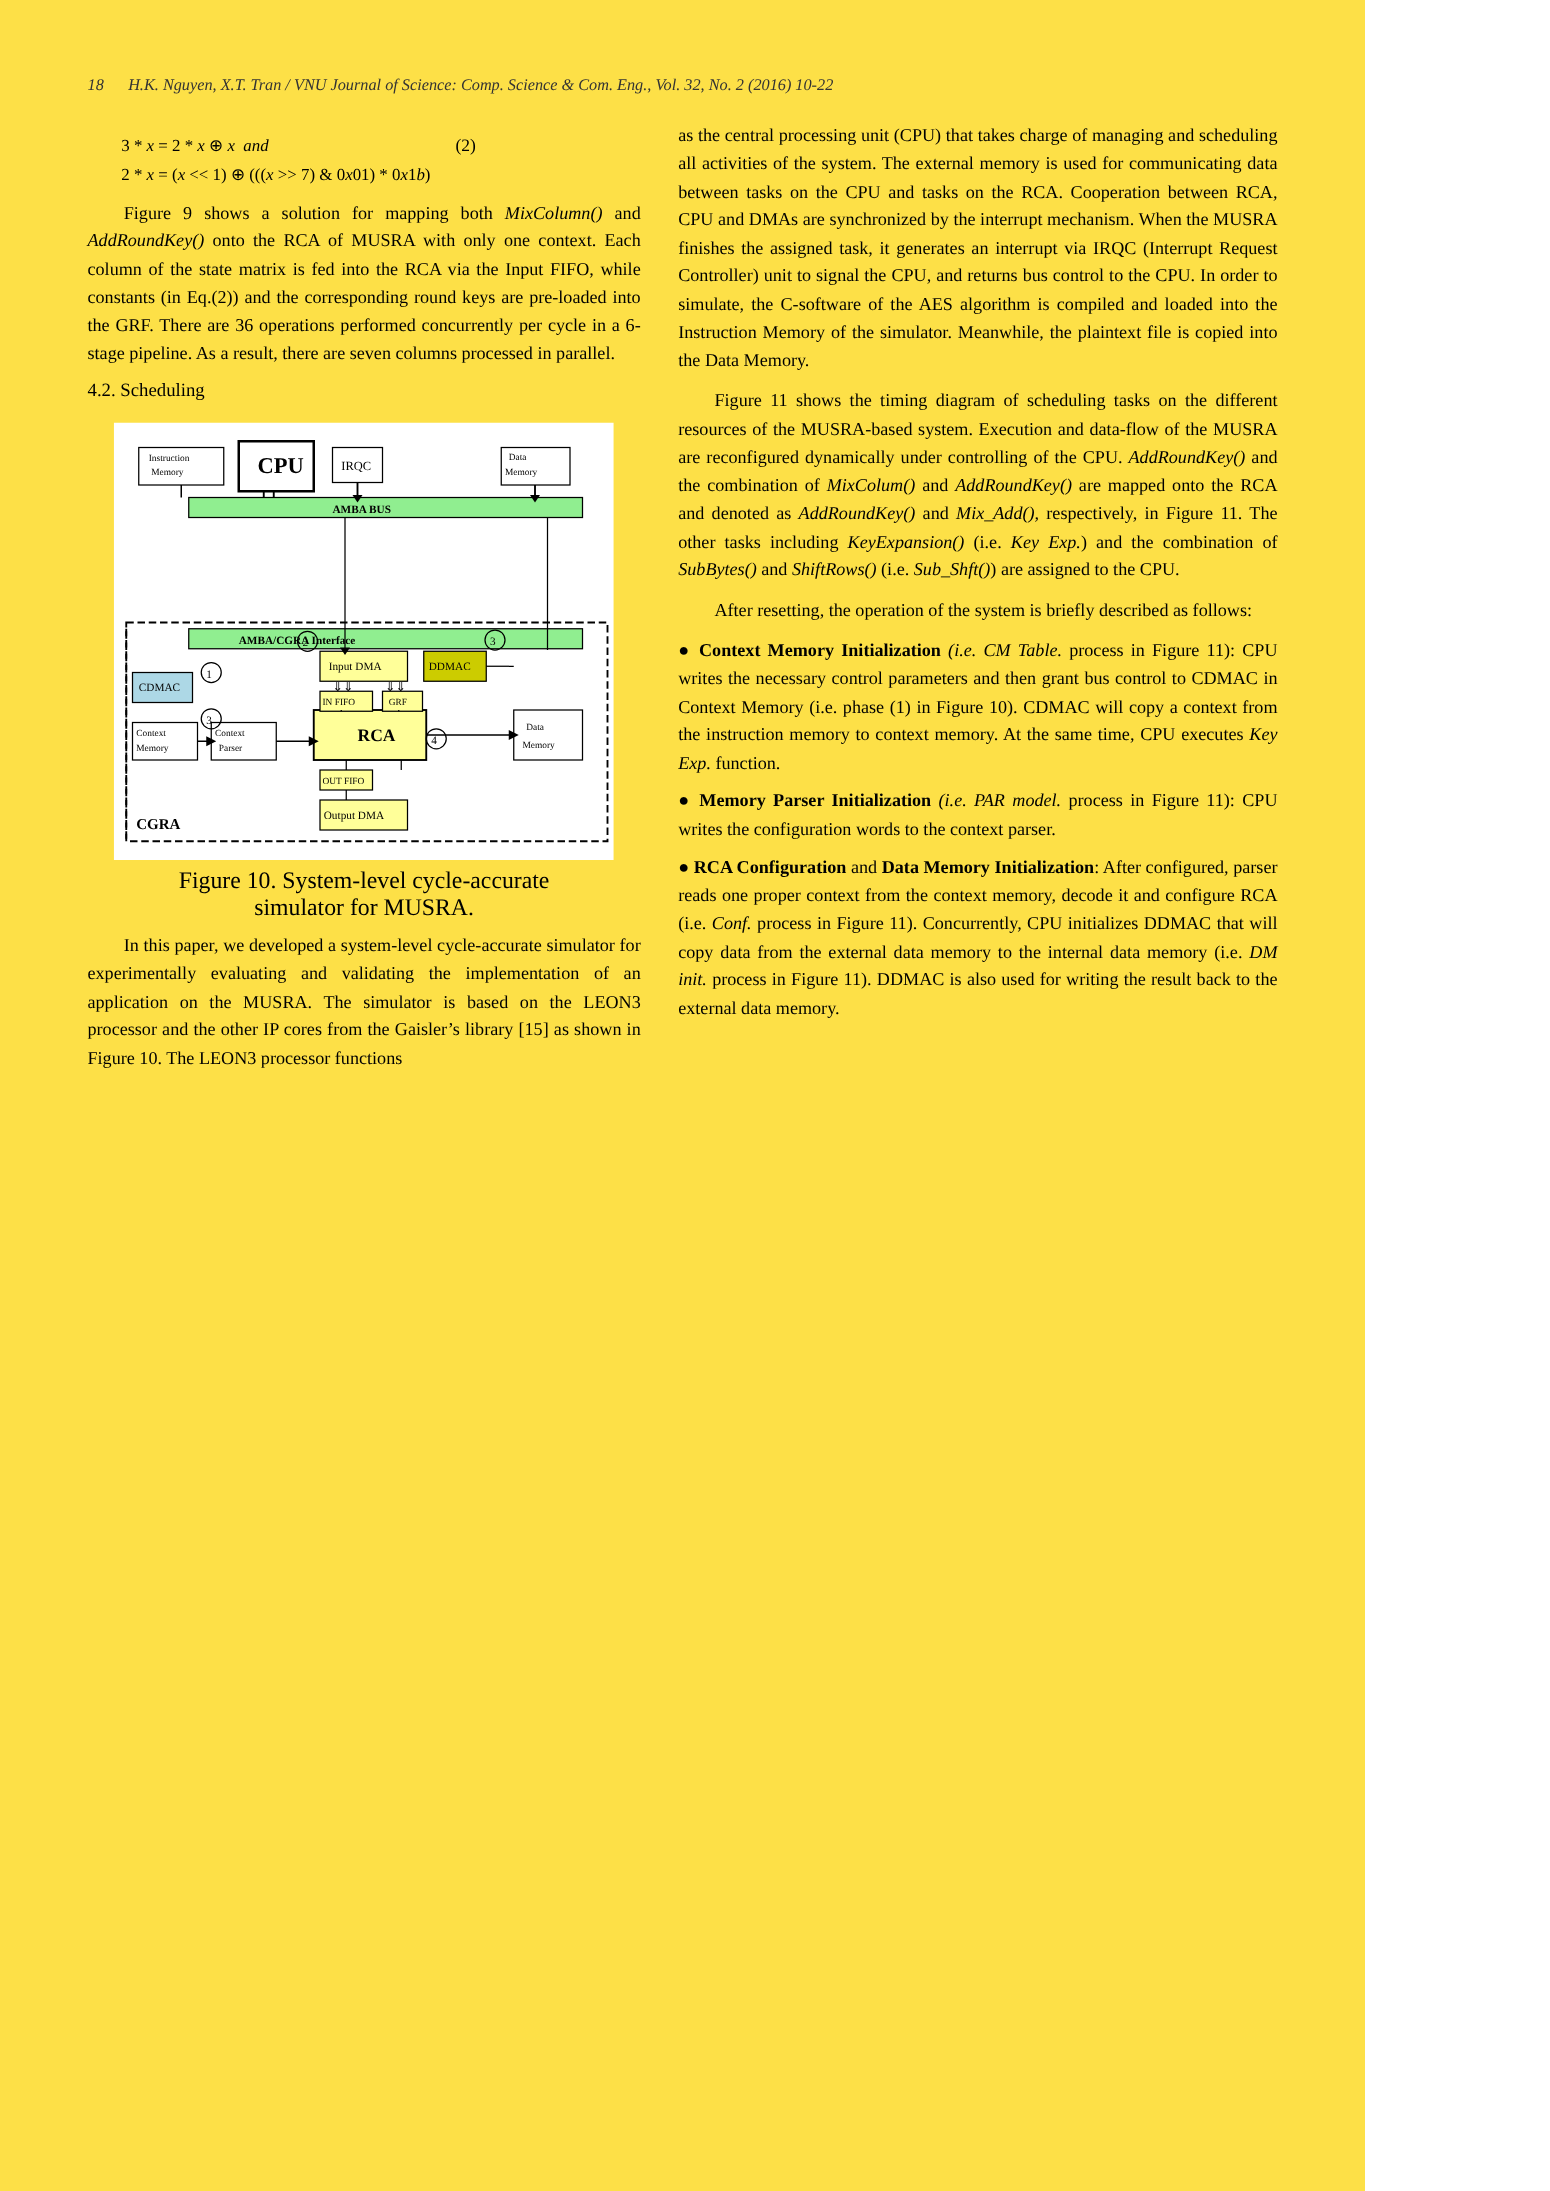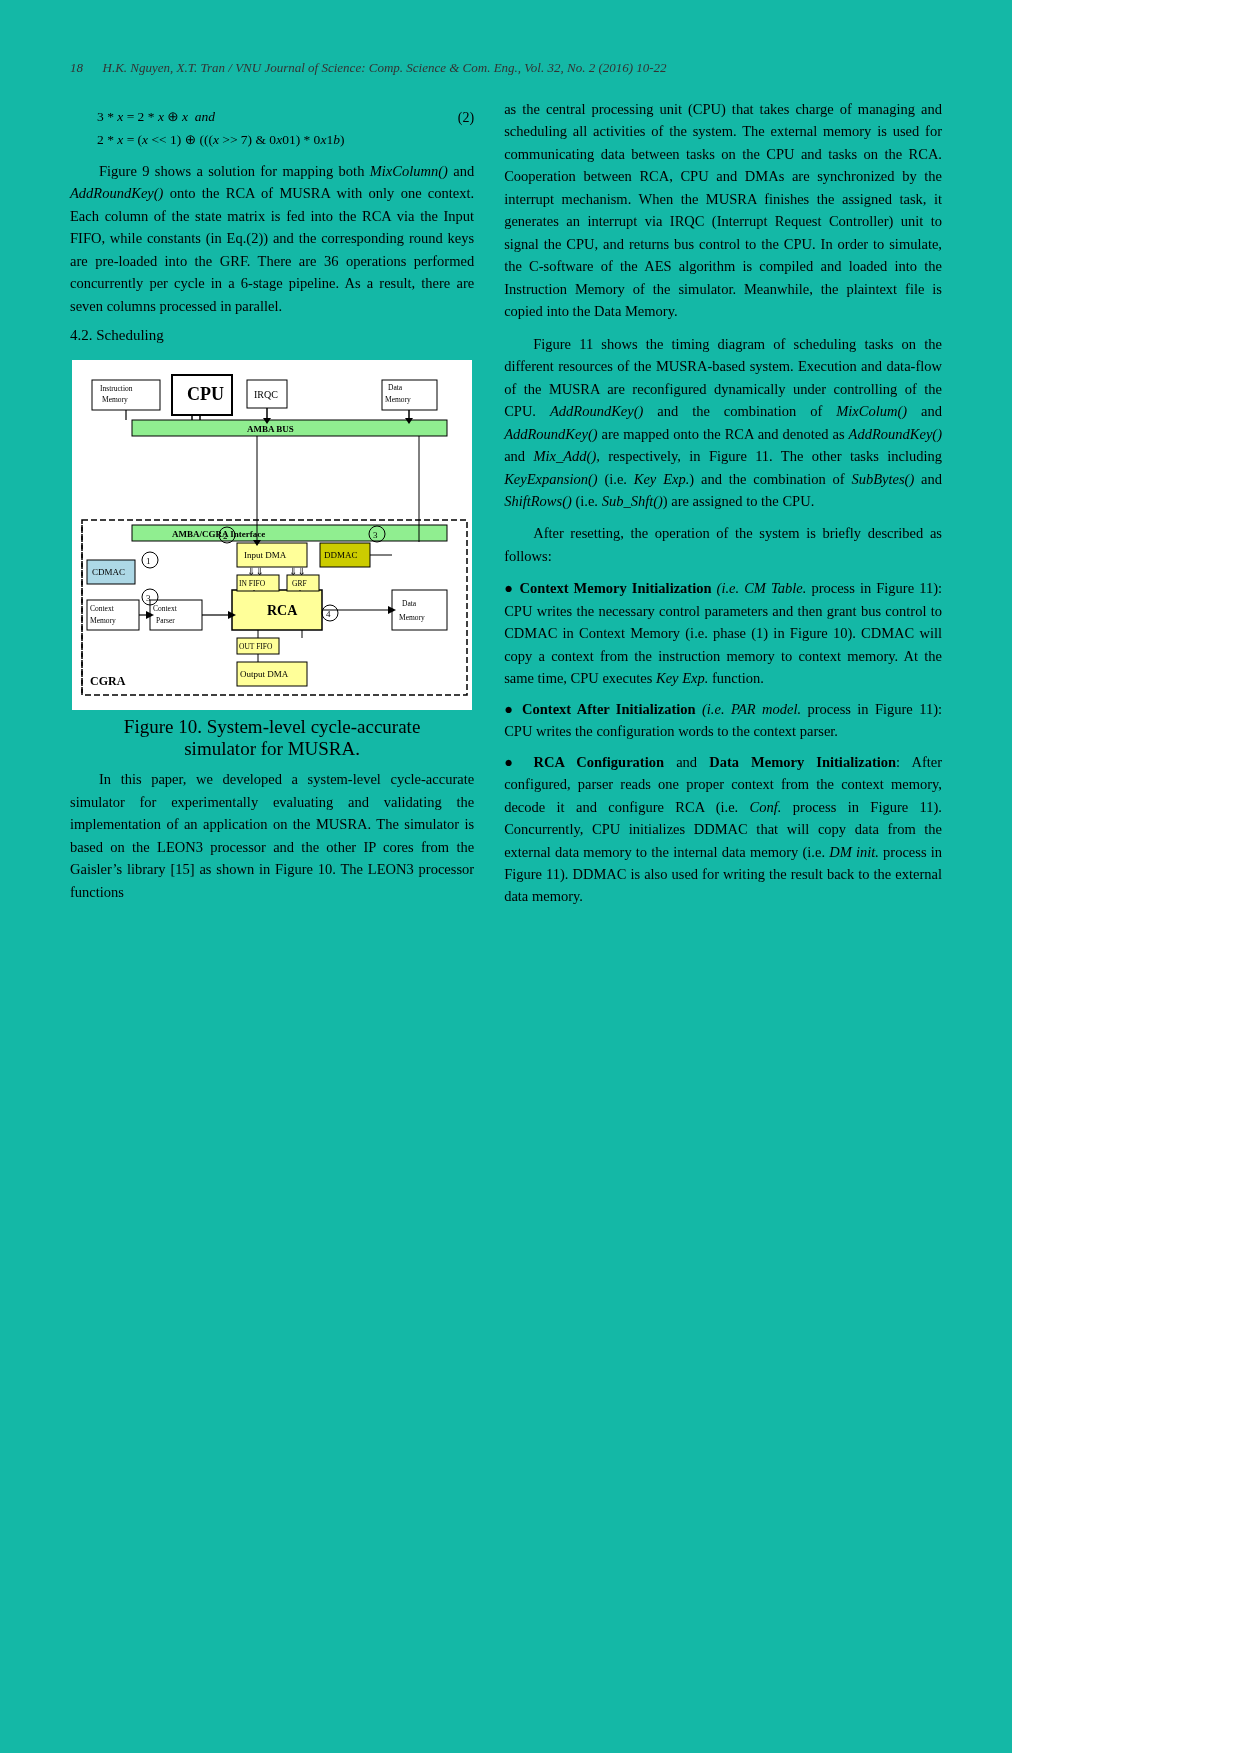--- a/index.html
+++ b/index.html
@@ -5,24 +5,24 @@
     * { box-sizing: border-box; margin: 0; padding: 0; }
     body {
       background: #fff;
       font-family: "Times New Roman", Times, serif;
       font-size: 14.5px;
       color: #000;
       width: 1240px;
       min-height: 1753px;
     }
     .page {
-      width: 1012px;
+      width: 1092px;
       min-height: 1753px;
       padding: 60px 70px 60px 70px;
-      background: #14b8a6;
+      background: #fde047;
     }
     .header-line {
       font-size: 13px;
       color: #333;
       border-bottom: none;
       margin-bottom: 22px;
       font-style: italic;
     }
     .two-col {
       display: flex;
@@ -47,21 +47,21 @@
       margin-bottom: 10px;
       margin-top: 6px;
     }
     .math-block {
       margin: 8px 0 8px 2em;
       font-size: 13.5px;
       line-height: 1.7;
     }
     .eq-row {
       display: flex;
-      justify-content: space-between;
+      justify-content: flex-start;
       align-items: flex-start;
     }
     .eq-num {
       margin-left: 20px;
       font-size: 14px;
     }
     
     .figure-container {
       margin: 16px auto 8px auto;
       text-align: center;
@@ -254,21 +254,21 @@
         Figure 11 shows the timing diagram of scheduling tasks on the different resources of the MUSRA-based system. Execution and data-flow of the MUSRA are reconfigured dynamically under controlling of the CPU. <em>AddRoundKey()</em> and the combination of <em>MixColum()</em> and <em>AddRoundKey()</em> are mapped onto the RCA and denoted as <em>AddRoundKey()</em> and <em>Mix_Add(),</em> respectively, in Figure 11. The other tasks including <em>KeyExpansion()</em> (i.e. <em>Key Exp.</em>) and the combination of <em>SubBytes()</em> and <em>ShiftRows()</em> (i.e. <em>Sub_Shft()</em>) are assigned to the CPU.
       </p>
 
       <p class="indent">After resetting, the operation of the system is briefly described as follows:</p>
 
       <div class="bullet-para">
         ● <strong>Context Memory Initialization</strong><em> (i.e. CM Table.</em> process in Figure 11): CPU writes the necessary control parameters and then grant bus control to CDMAC in Context Memory (i.e. phase (1) in Figure 10). CDMAC will copy a context from the instruction memory to context memory. At the same time, CPU executes <em>Key Exp.</em> function.
       </div>
 
       <div class="bullet-para">
-        ● <strong>Context After Initialization</strong><em> (i.e. PAR model.</em> process in Figure 11): CPU writes the configuration words to the context parser.
+        ● <strong>Memory Parser Initialization</strong><em> (i.e. PAR model.</em> process in Figure 11): CPU writes the configuration words to the context parser.
       </div>
 
       <div class="bullet-para">
         ● <strong>RCA Configuration</strong> and <strong>Data Memory Initialization</strong>: After configured, parser reads one proper context from the context memory, decode it and configure RCA (i.e. <em>Conf.</em> process in Figure 11). Concurrently, CPU initializes DDMAC that will copy data from the external data memory to the internal data memory (i.e. <em>DM init.</em> process in Figure 11). DDMAC is also used for writing the result back to the external data memory.
       </div>
     </div>
   </div>
 </div>
 
 </body></html>

